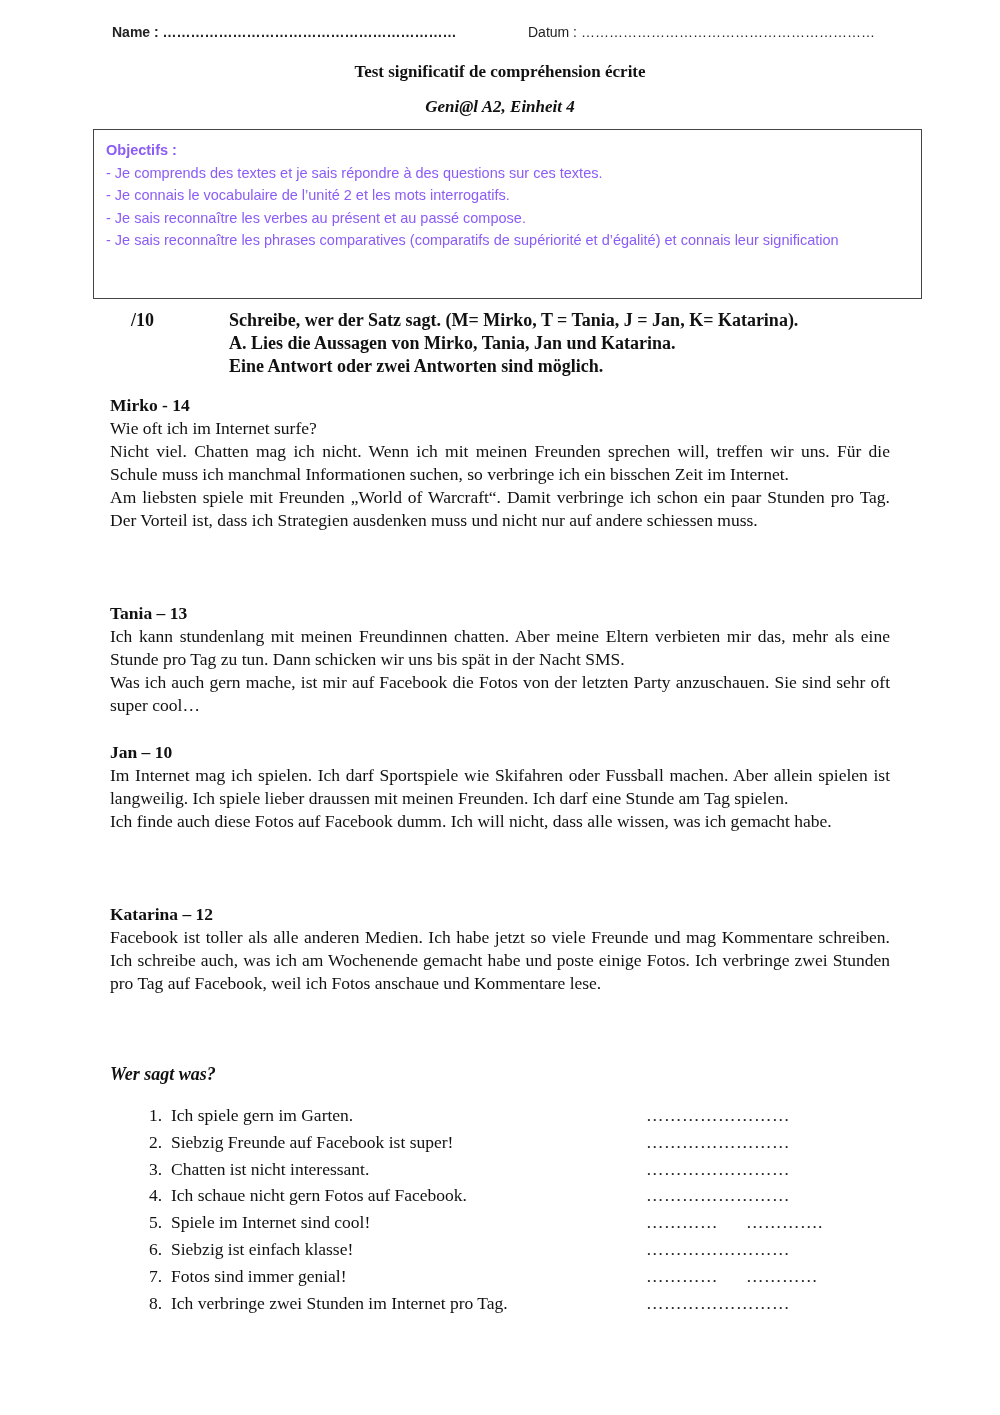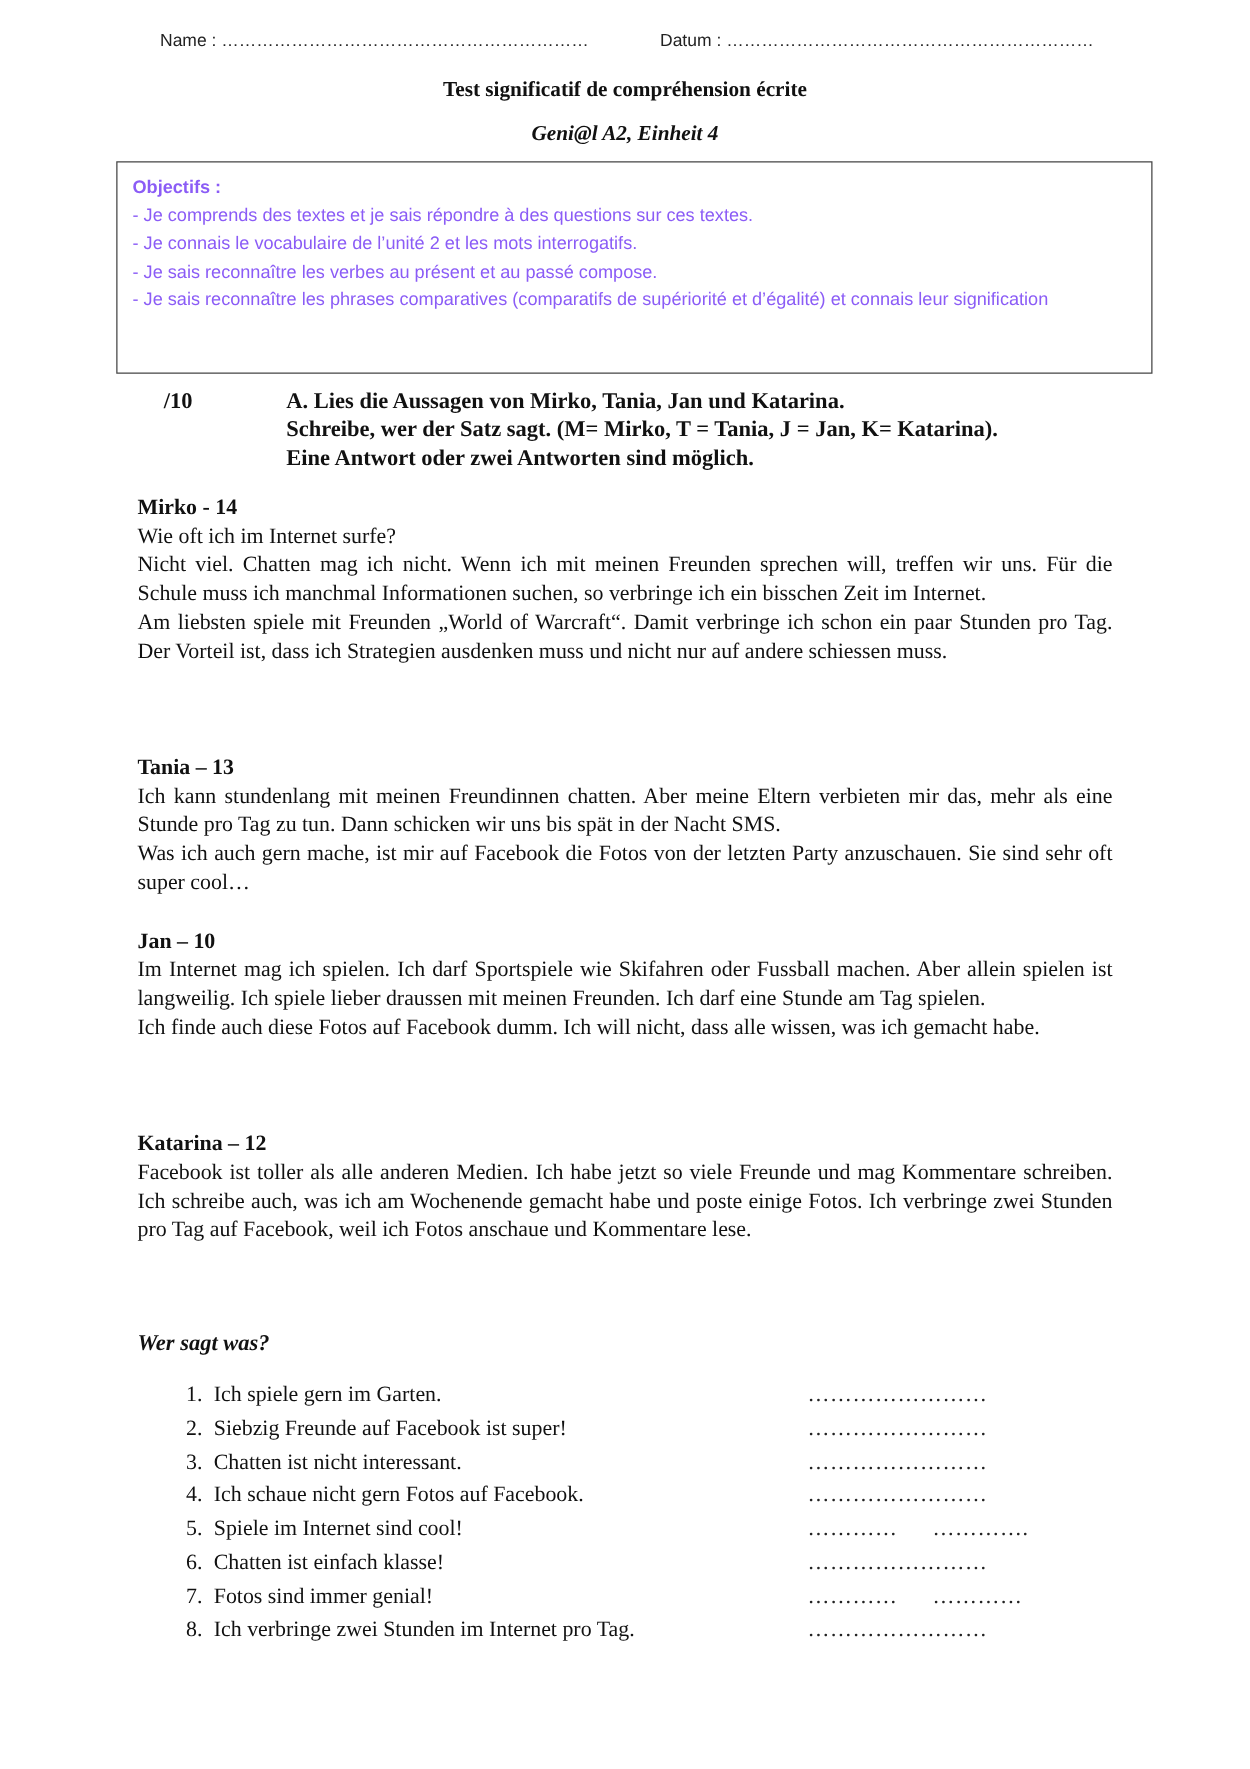--- a/index.html
+++ b/index.html
@@ -1,19 +1,19 @@
 <!DOCTYPE html>
 <html><head>
   <meta charset="utf-8">
   <style>
     html, body { margin: 0; padding: 0; background: #ffffff; }
     body { width: 1000px; height: 1415px; position: relative; overflow: hidden; color: #111; }
 
     .header-line { position: absolute; top: 24px; font-family: "Liberation Sans", sans-serif; font-size: 14px; color: #222; white-space: nowrap; }
-    #name-line { left: 128px; }
+    #name-line { left: 112px; font-weight: bold; }
     #date-line { left: 528px; }
 
     .title { position: absolute; left: 0; width: 1000px; text-align: center; font-family: "Liberation Serif", serif; font-weight: bold; font-size: 17px; }
     #title1 { top: 62px; }
     #title2 { top: 97px; font-style: italic; }
 
     .objectives-box { position: absolute; left: 93px; top: 129px; width: 829px; height: 170px; border: 1.5px solid #444; box-sizing: border-box; padding: 9px 12px 0 12px; font-family: "Liberation Sans", sans-serif; font-size: 14.5px; line-height: 22.6px; color: #8b5cf6; }
     .objectives-box .obj-title { font-weight: bold; }
 
     .task { position: absolute; top: 309px; font-family: "Liberation Serif", serif; font-weight: bold; font-size: 18px; line-height: 23px; }
@@ -49,22 +49,22 @@
 <div class="objectives-box">
   <div class="obj-title">Objectifs :</div>
   <div>-  Je comprends des textes et je sais répondre à des questions sur ces textes.</div>
   <div>-  Je connais le vocabulaire de l’unité 2 et les mots interrogatifs.</div>
   <div>-  Je sais reconnaître les verbes au présent et au passé compose.</div>
   <div>-  Je sais reconnaître les phrases comparatives (comparatifs de supériorité et d’égalité) et connais leur signification</div>
 </div>
 
 <div class="task" id="task-points">/10</div>
 <div class="task" id="task-instructions">
+  <div>Schreibe, wer der Satz sagt. (M= Mirko, T = Tania, J = Jan, K= Katarina).</div>
   <div>A. Lies die Aussagen von Mirko, Tania, Jan und Katarina.</div>
-  <div>Schreibe, wer der Satz sagt. (M= Mirko, T = Tania, J = Jan, K= Katarina).</div>
   <div>Eine Antwort oder zwei Antworten sind möglich.</div>
 </div>
 
 <div class="text-block" id="block-mirko">
   <div class="person">Mirko - 14</div>
   <p>Wie oft ich im Internet surfe?</p>
   <p>Nicht viel. Chatten mag ich nicht. Wenn ich mit meinen Freunden sprechen will, treffen wir uns. Für die Schule muss ich manchmal Informationen suchen, so verbringe ich ein bisschen Zeit im Internet.</p>
   <p>Am liebsten spiele mit Freunden „World of Warcraft“. Damit verbringe ich schon ein paar Stunden pro Tag. Der Vorteil ist, dass ich Strategien ausdenken muss und nicht nur auf andere schiessen muss.</p>
 </div>
 
@@ -108,21 +108,21 @@
     <span class="q-text">Ich schaue nicht gern Fotos auf Facebook.</span>
     <span class="q-answer"><span>……………………</span></span>
   </div>
   <div class="q-row">
     <span class="q-num">5.</span>
     <span class="q-text">Spiele im Internet sind cool!</span>
     <span class="q-answer"><span>…………</span><span class="gap"></span><span>………….</span></span>
   </div>
   <div class="q-row">
     <span class="q-num">6.</span>
-    <span class="q-text">Chatten ist einfach klasse!</span>
+    <span class="q-text">Siebzig ist einfach klasse!</span>
     <span class="q-answer"><span>……………………</span></span>
   </div>
   <div class="q-row">
     <span class="q-num">7.</span>
     <span class="q-text">Fotos sind immer genial!</span>
     <span class="q-answer"><span>…………</span><span class="gap"></span><span>…………</span></span>
   </div>
   <div class="q-row">
     <span class="q-num">8.</span>
     <span class="q-text">Ich verbringe zwei Stunden im Internet pro Tag.</span>

